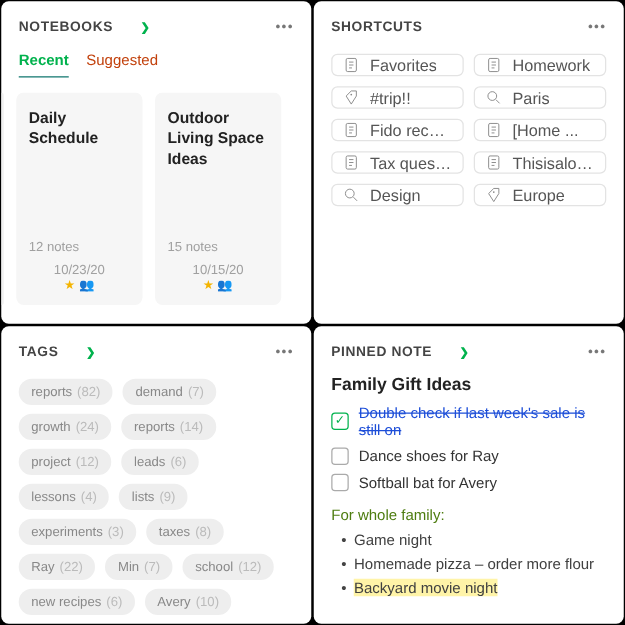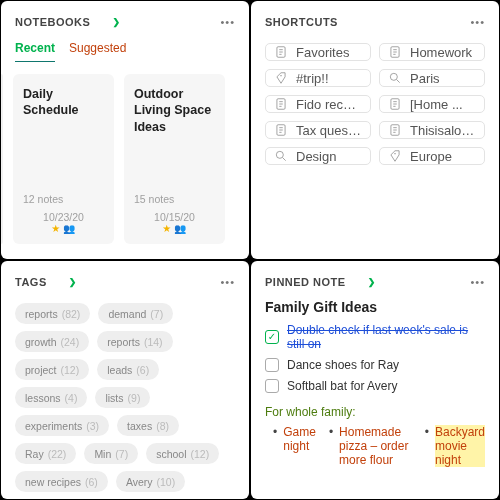--- a/index.html
+++ b/index.html
@@ -136,21 +136,21 @@
   .tag-count { color: #bbb; }
 
   
   .pn-title { font-size: 14px; font-weight: 700; color:#222; margin-top: 10px; }
   .check-list { margin-top: 8px; display: flex; flex-direction: column; gap: 7px; font-size: 12px; }
   .check-item { display: flex; align-items: center; gap: 8px; }
   .cbox { width: 14px; height: 14px; border: 1.2px solid #aaa; border-radius: 3px; display:flex;align-items:center;justify-content:center;flex:0 0 14px;}
   .cbox.checked { border-color: #00b24d; color:#00b24d; font-size:10px; line-height:1;}
   .check-label.done { text-decoration: line-through; color: #1d4ed8; }
   .subhead { font-size: 12px; color:#4d7c0f; margin-top: 12px; }
-  .bullets { margin-top: 6px; display:flex; flex-direction:row; gap:5px; font-size:12px; color:#c2410c;}
+  .bullets { margin-top: 6px; display:flex; flex-direction:column; gap:5px; font-size:12px; color:#404040;}
   .bullet { display:flex; gap:6px; padding-left:8px;}
   .bullet::before { content:"•"; color:#444;}
   .hl { background: #fff4a8; }
 </style>
 </head>
 <body>
 
 <div class="grid">
 
   <div class="panel">

